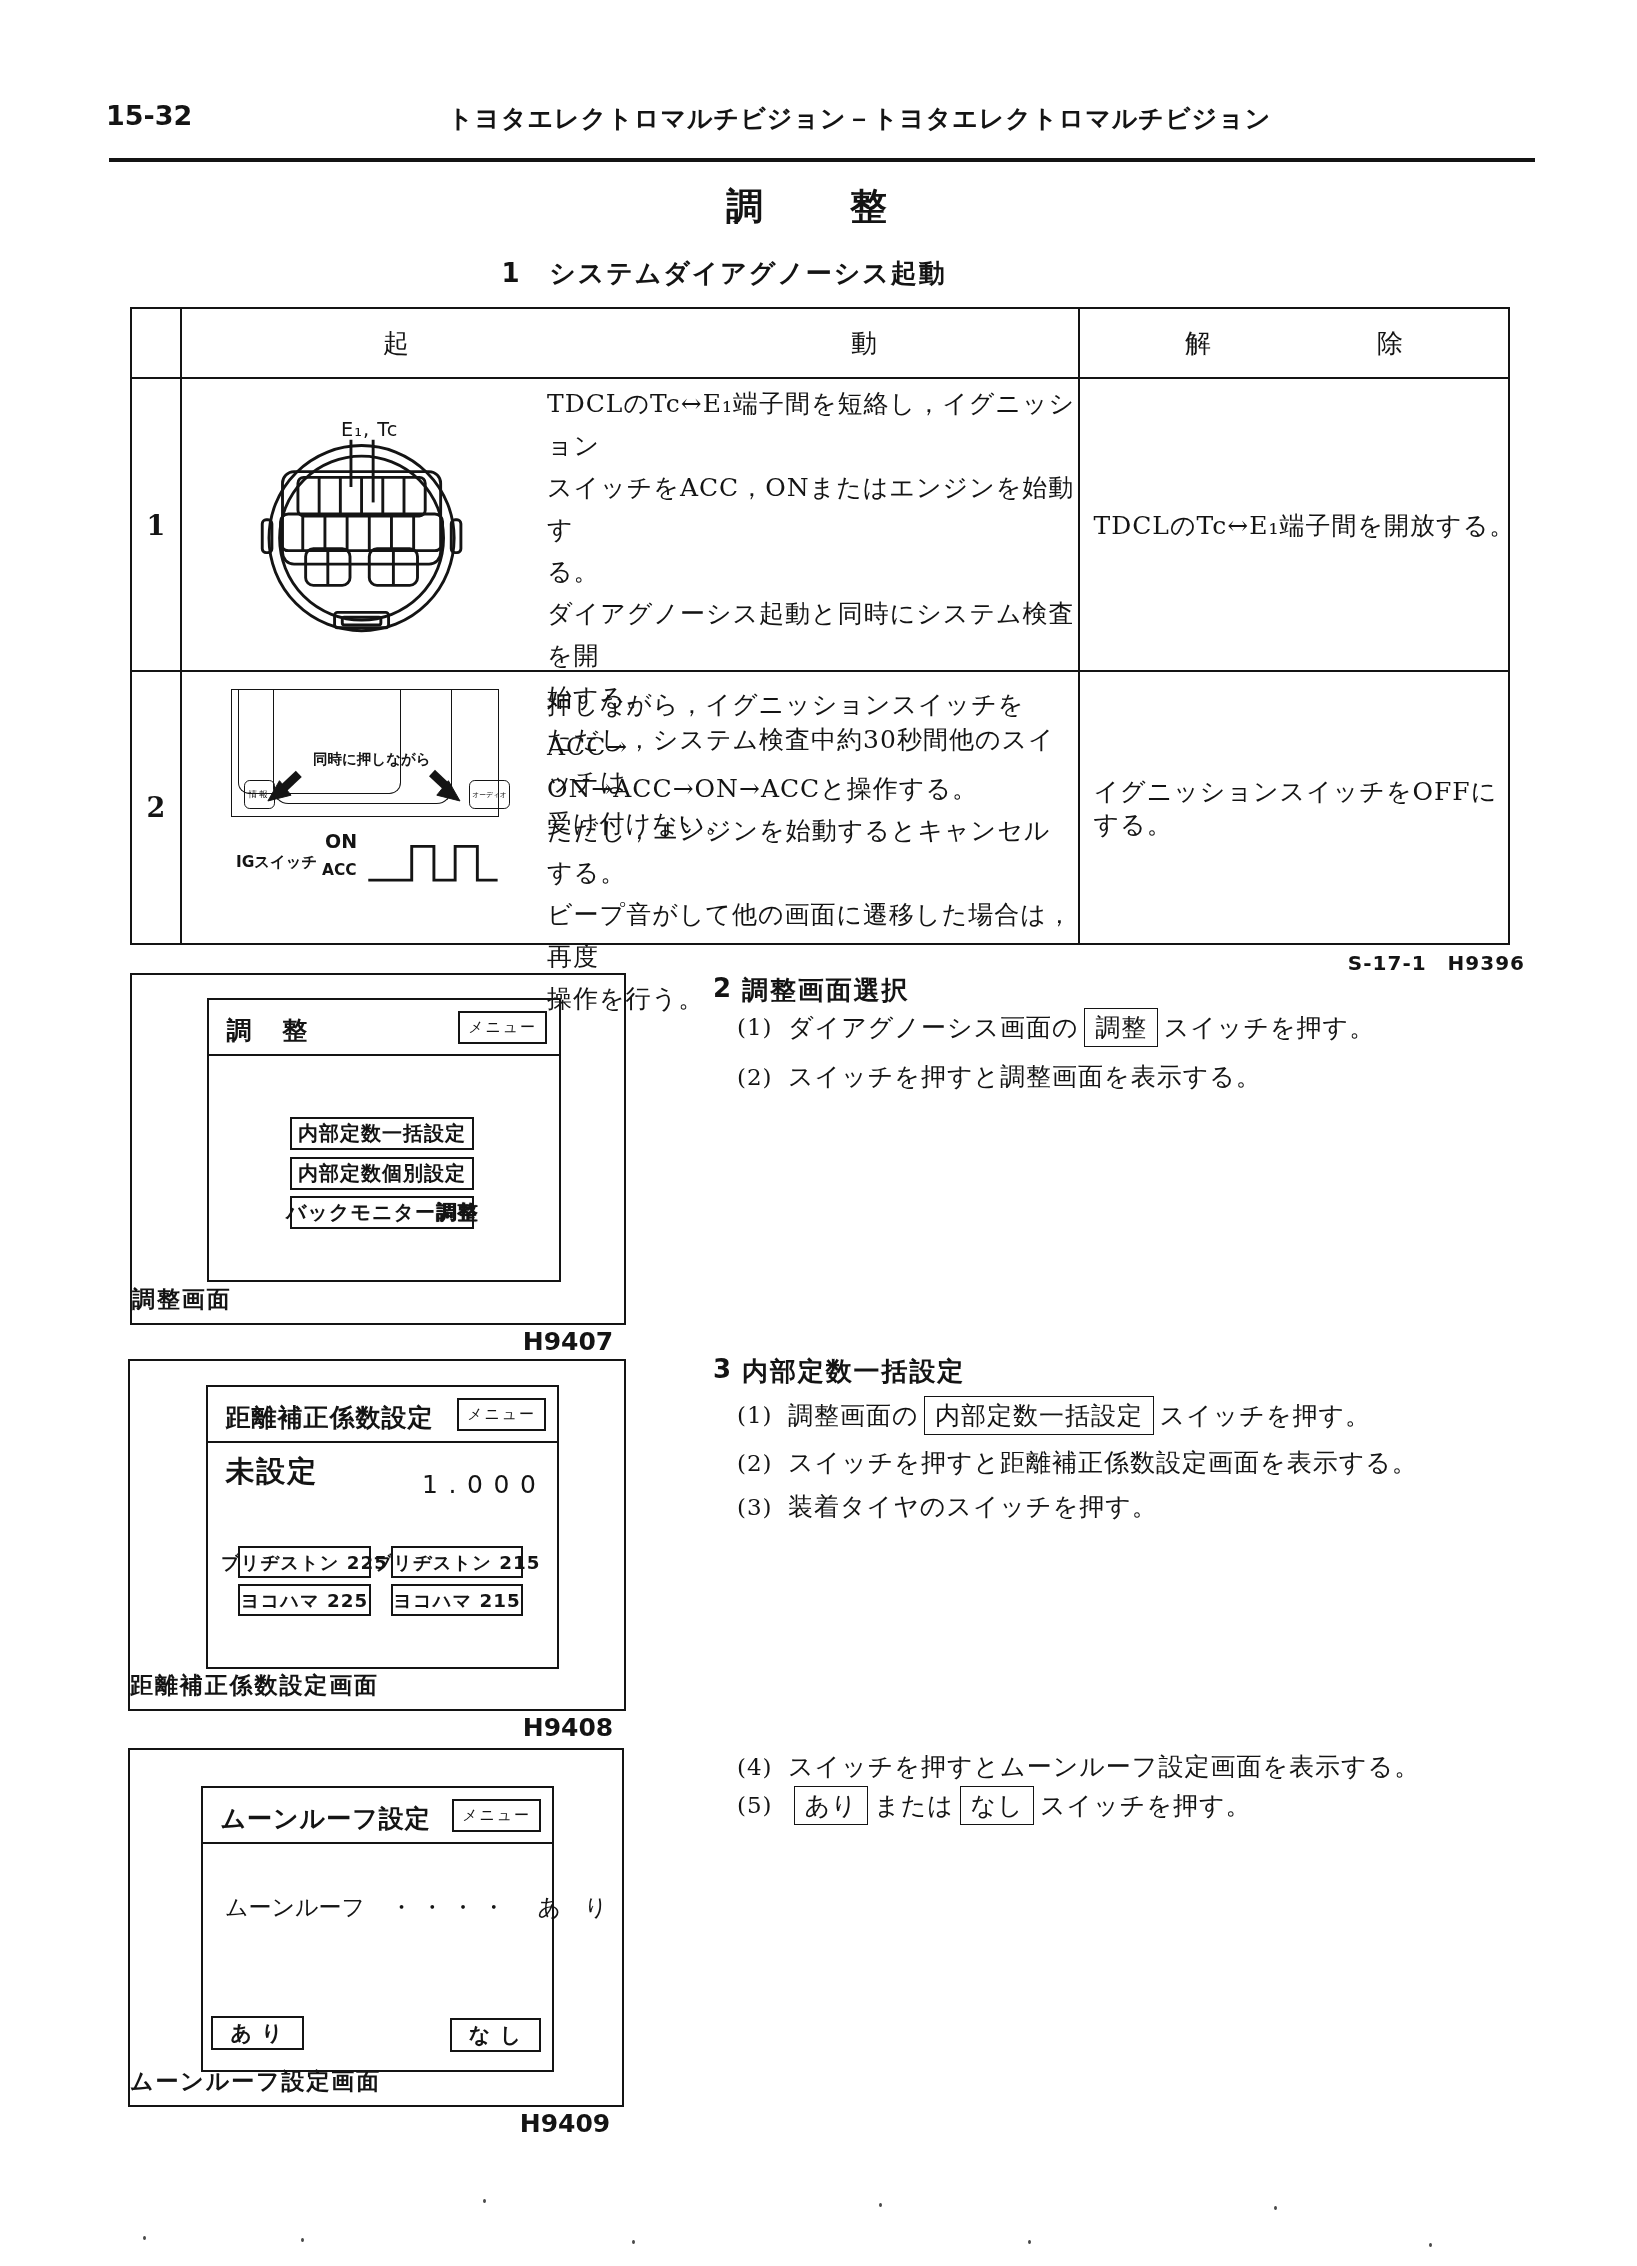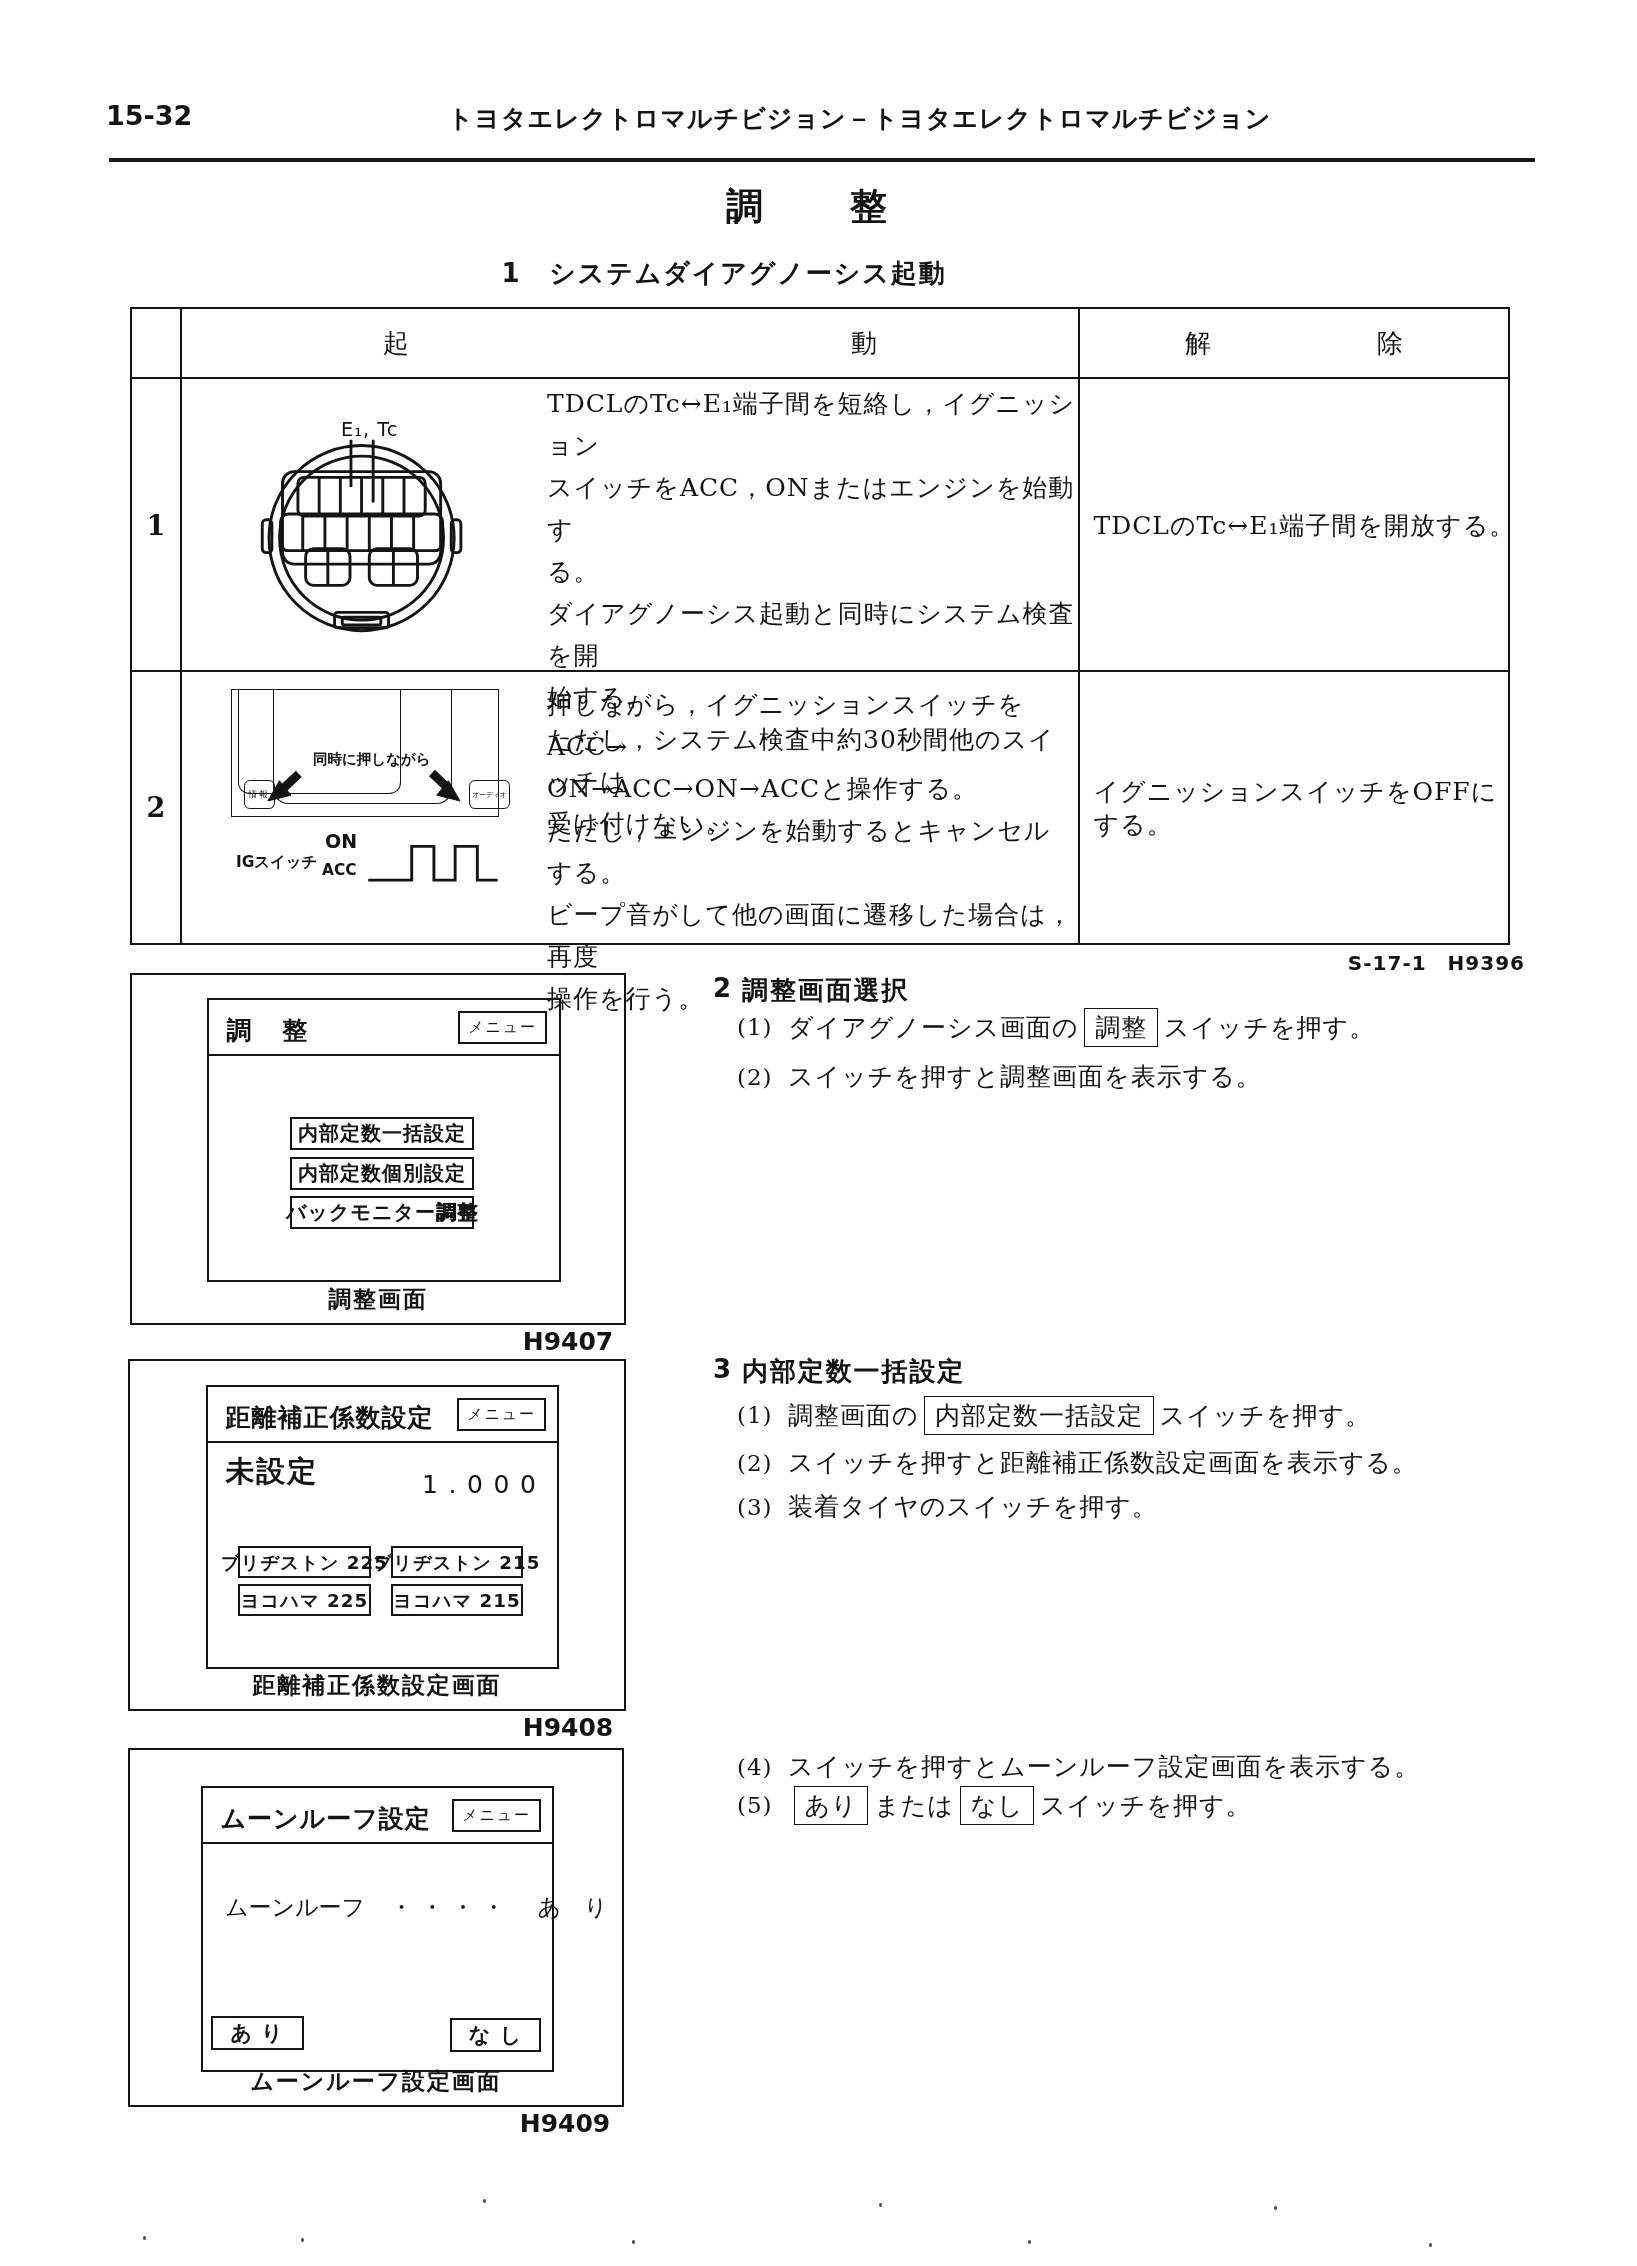--- a/index.html
+++ b/index.html
@@ -42,21 +42,21 @@
   #iglabel{position:absolute;left:54px;top:180px;font-size:15.4px;font-weight:bold;}
   #onlabel{position:absolute;left:143px;top:158px;font-size:19px;font-weight:bold;}
   #acclabel{position:absolute;left:140px;top:189px;font-size:15.4px;font-weight:bold;}
   
   .figouter{border:2.9px solid #141414;}
   .figscreen{position:absolute;border:2.9px solid #141414;}
   .fighdr{position:absolute;left:0;top:0;right:0;height:54px;border-bottom:2.9px solid #141414;}
   .figtitle{position:absolute;left:17.4px;top:13.5px;font-size:25px;letter-spacing:2.9px;white-space:nowrap;}
   .menubtn{position:absolute;left:249px;top:10.6px;width:85px;height:29px;border:2.9px solid #141414;display:flex;align-items:center;justify-content:center;font-size:15px;letter-spacing:1.9px;}
   .scrbtn{position:absolute;border:2.9px solid #141414;display:flex;align-items:center;justify-content:center;font-size:20px;font-weight:bold;letter-spacing:1px;white-space:nowrap;}
-  .figcaption{position:absolute;left:0;right:0;bottom:7.7px;text-align:center;font-size:23px;font-weight:bold;letter-spacing:1.9px;margin-top:40px;}
+  .figcaption{position:absolute;left:0;right:0;bottom:7.7px;text-align:left;font-size:23px;font-weight:bold;letter-spacing:1.9px;margin-top:40px;}
   .figcode{font-size:25px;font-weight:bold;text-align:center;width:116px;}
   .heavy{font-weight:bold;text-shadow:0 0 1px #141414,1px 0 0 #141414;}
   
   .sechead{font-size:26px;letter-spacing:1.9px;display:flex;}
   .sechead .snum{width:29px;}
   .step{display:flex;align-items:center;font-size:25px;letter-spacing:1px;}
   .step .pn{margin-right:15.4px;font-size:23px;}
   .stepbox{display:inline-block;border:1.9px solid #141414;padding:1.9px 9.7px;margin:0 5.8px;}
   #footcode{left:1139px;top:950px;width:386px;text-align:right;font-size:20px;font-weight:bold;letter-spacing:1px;}
   .dot{position:absolute;width:2.9px;height:3.9px;background:#4a4a4a;border-radius:50%;}

